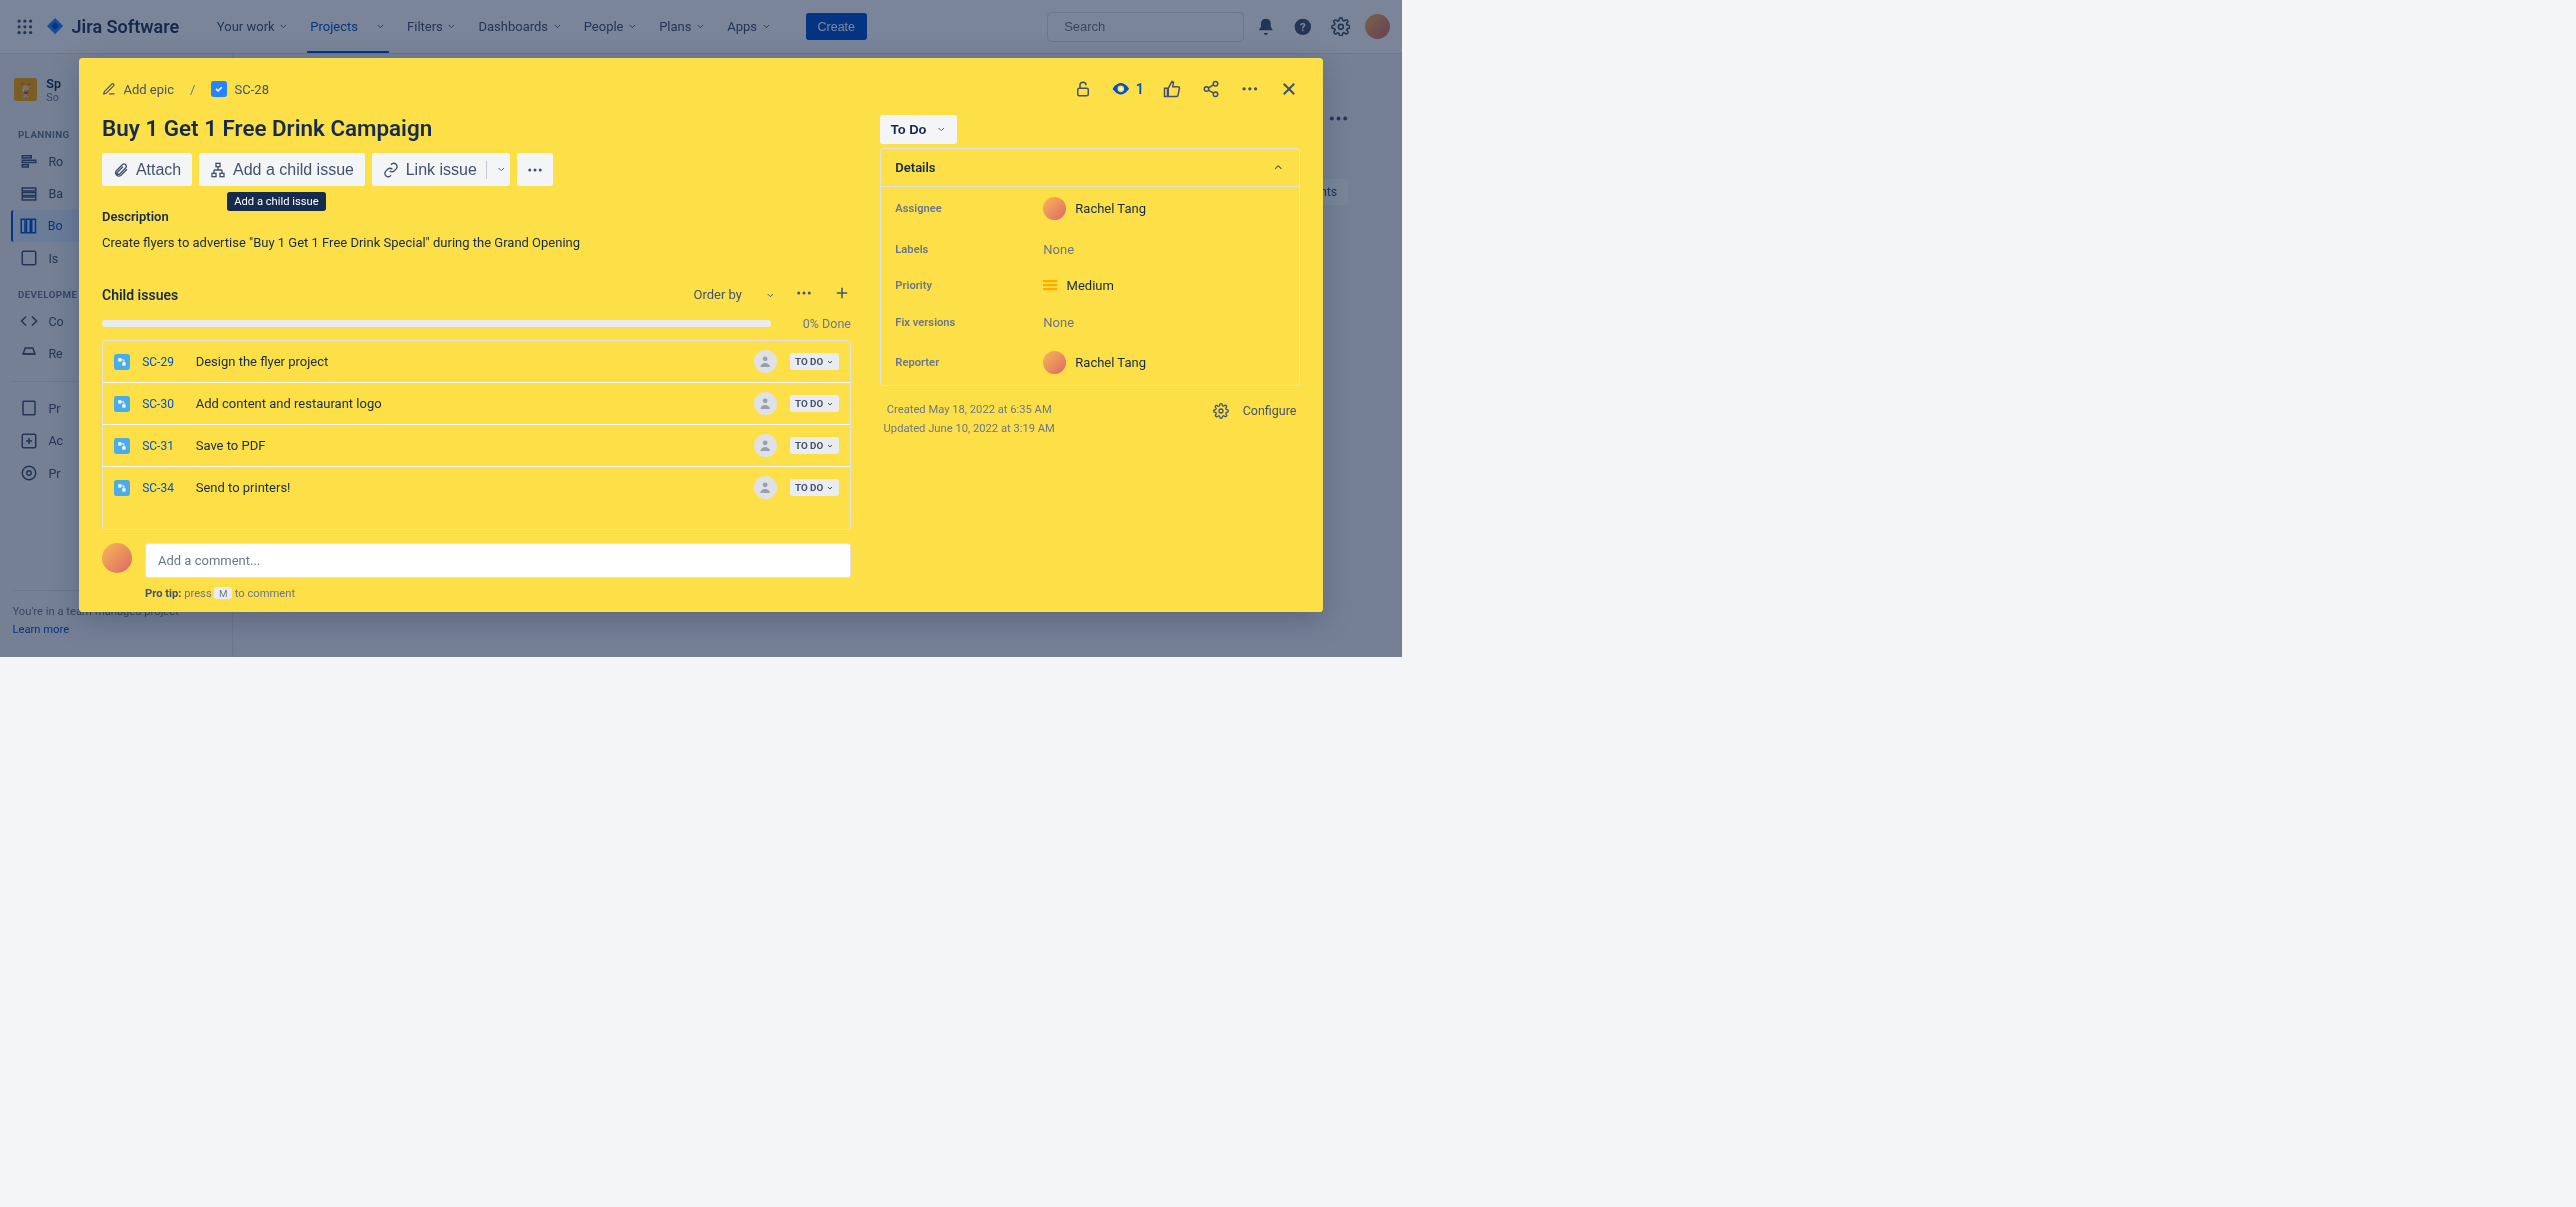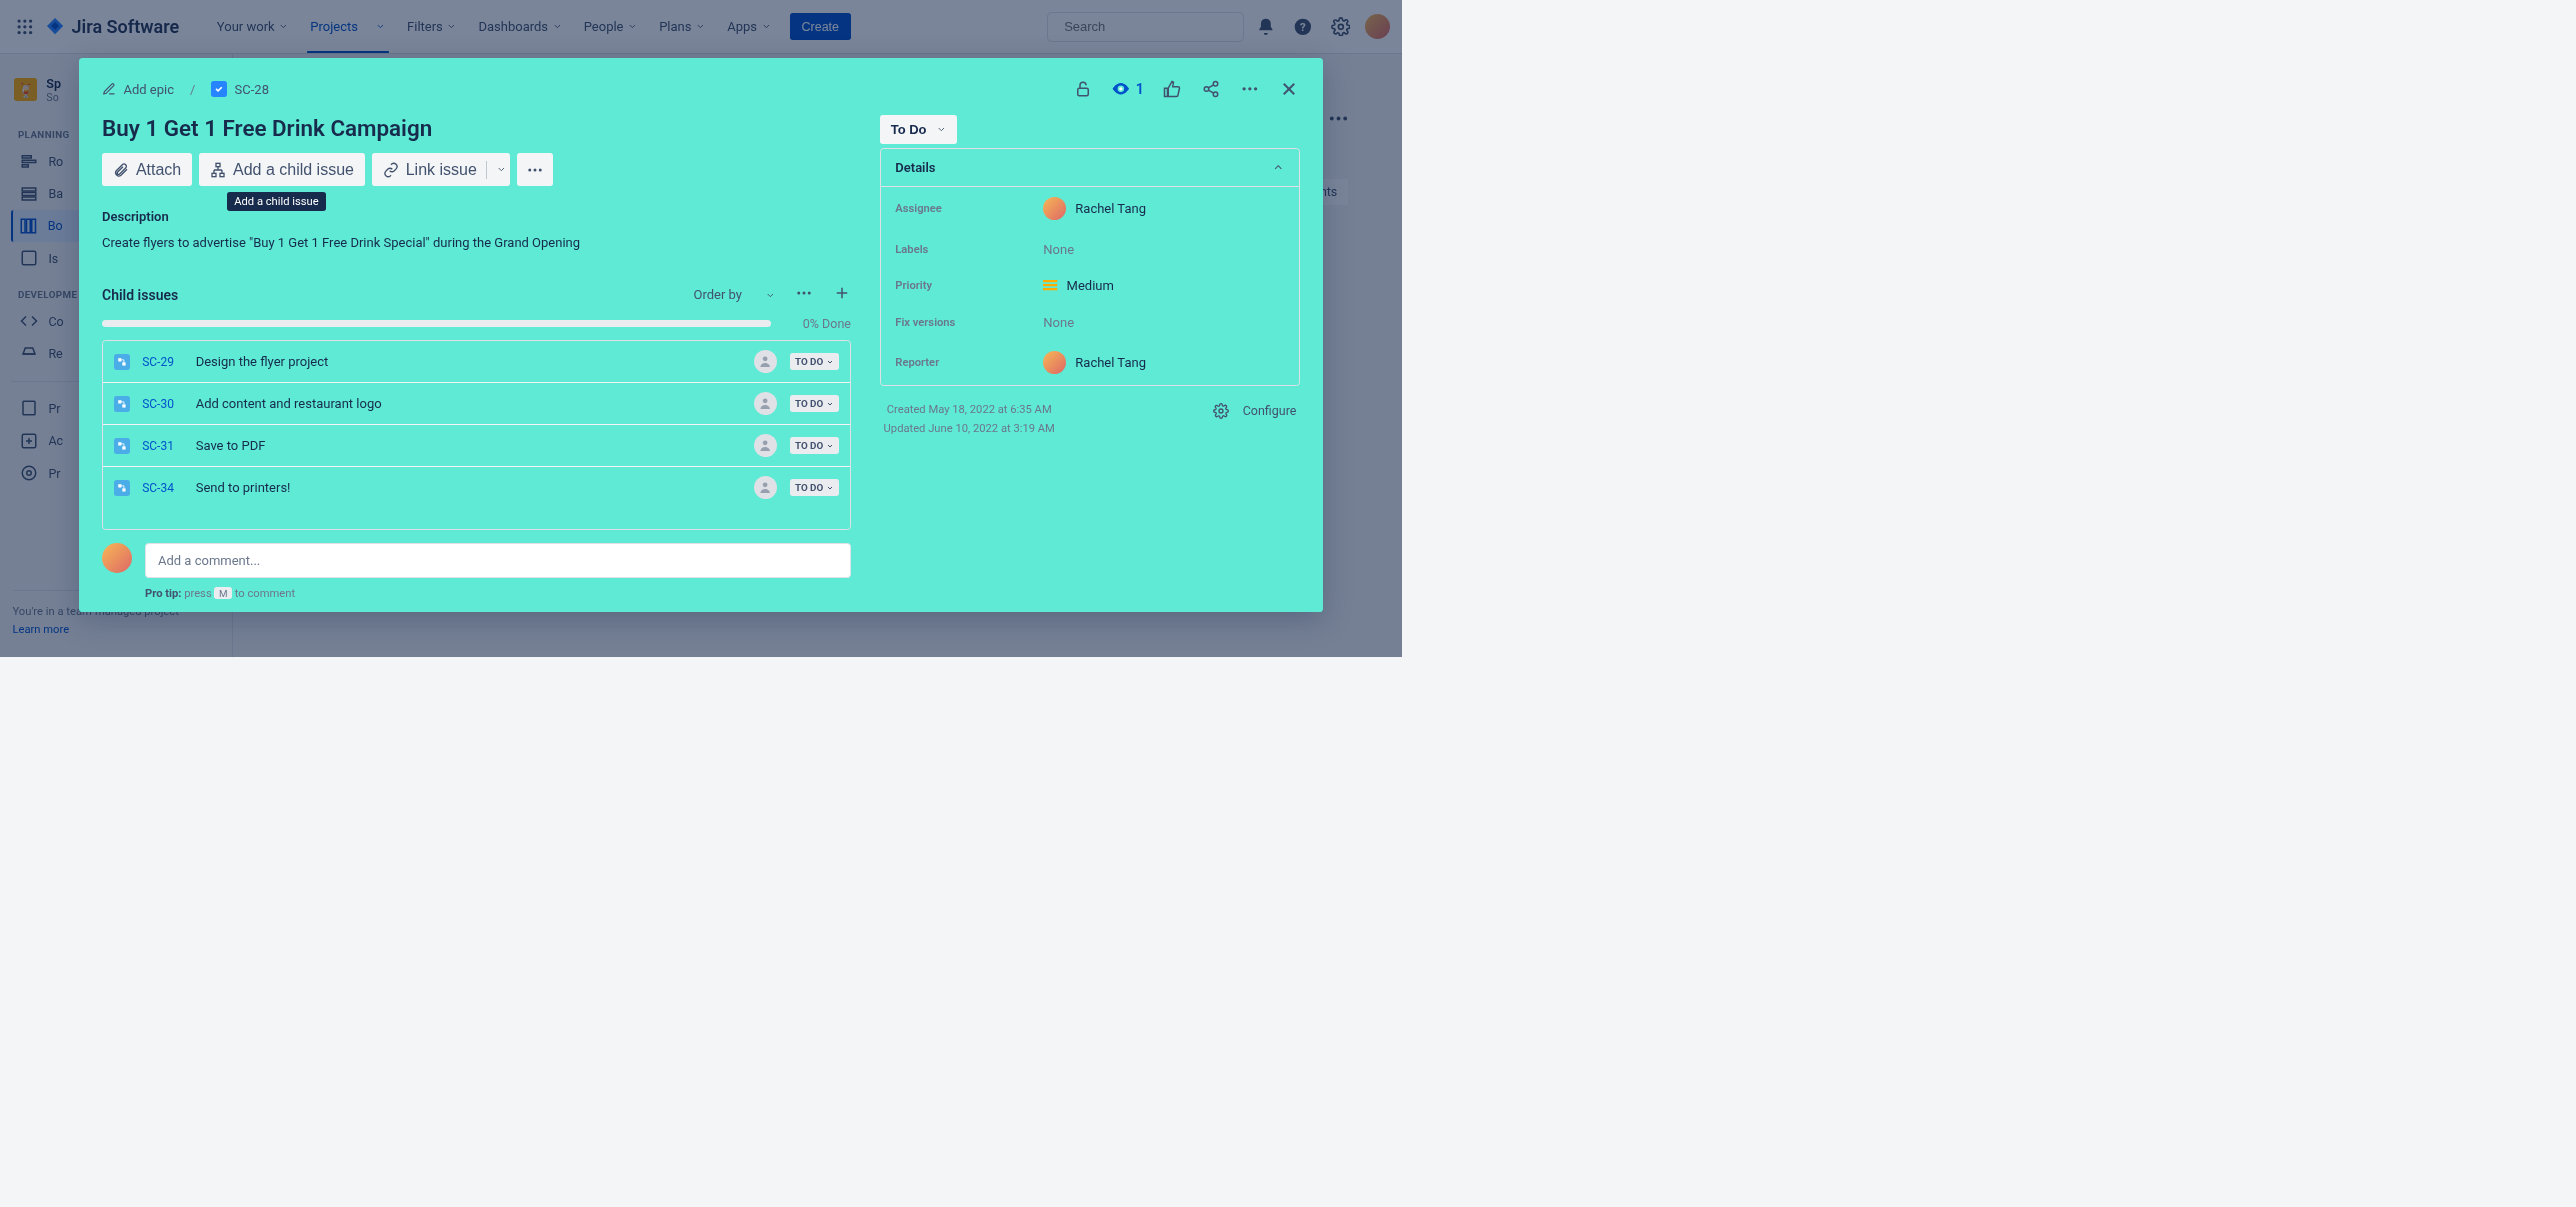--- a/index.html
+++ b/index.html
@@ -7,21 +7,21 @@
 
 
 .topnav { height: 54px; background: #fff; border-bottom: 0.9px solid #dfe1e6; display: flex; align-items: center; padding: 0 12.5px; position: relative; }
 .topnav::after { content:""; position:absolute; bottom:-0.9px; left:0; right:0; height:0.9px; background:#dfe1e6; }
 .app-switcher { width:25px; height:25px; display:flex; align-items:center; justify-content:center; cursor:pointer; margin-right:7.2px; }
 .logo { display:flex; align-items:center; gap:5.4px; color:#253858; font-weight:600; font-size:18px; margin-right:27px; }
 .logo svg { width:21.5px; height:21.5px; }
 .nav-item { padding: 0 10.7px; height:54px; display:flex; align-items:center; font-size:13px; color:#42526e; cursor:pointer; gap:3.6px; position:relative; }
 .nav-item.active { color:#0052cc;gap:17px; }
 .nav-item.active::after { content:""; position:absolute; bottom:0; left:7.2px; right:7.2px; height:2.7px; background:#0052cc; border-radius:0.9px; }
-.create-btn { background:#0052cc; color:#fff; border:none; border-radius:2.7px; padding:6.3px 11.6px; font-size:12.5px; font-weight:500; margin-left:8px; cursor:pointer; }
+.create-btn { background:#0052cc; color:#fff; border:none; border-radius:2.7px; padding:6.3px 11.6px; font-size:12.5px; font-weight:500; margin-left:24px; cursor:pointer; }
 .topnav-spacer { flex:1; }
 .search-box { display:flex; align-items:center; background:#fff; border:1.8px solid #dfe1e6; border-radius:4.5px; padding:3.6px 9px; width:197px; height:30px; color:#6b778c; gap:7.2px; }
 .search-box input { border:none; outline:none; font-size:13px; flex:1; }
 .topnav-icon { width:30px; height:30px; display:flex; align-items:center; justify-content:center; margin-left:7.2px; color:#42526e; cursor:pointer; }
 .avatar-sm { width:25px; height:25px; border-radius:50%; background:linear-gradient(135deg,#f7b955,#d66); margin-left:9px; }
 
 
 .sidebar { position:absolute; left:0; top:54px; width:233px; bottom:0; background:#f4f5f7; padding:18px 9px 9px 10.7px; font-size:12.5px; color:#42526e; border-right:0.9px solid #dfe1e6; }
 .proj-head { display:flex; align-items:center; gap:9px; padding:3.6px 3.6px 10.7px; }
 .proj-icon { width:23px; height:23px; background:#ffab00; border-radius:2.7px; display:flex; align-items:center; justify-content:center; color:#fff; font-size:14.3px; }
@@ -29,21 +29,21 @@
 .side-item { display:flex; align-items:center; gap:10.7px; padding:7.2px 9px; border-radius:2.7px; cursor:pointer; }
 .side-item.selected { background:#deebff; color:#0052cc; border-left:2.7px solid #0052cc; padding-left:6.3px; }
 .side-item svg{width:18px;height:18px;}
 .side-footer { position:absolute; bottom:18px; left:12.5px; right:12.5px; font-size:11.2px; color:#6b778c; line-height:1.6; border-top:0.9px solid #dfe1e6; padding-top:12.5px;}
 .side-footer a{color:#0052cc; text-decoration:none;}
 
 
 .dim { position:absolute; inset:0; background:rgba(9,30,66,0.54); top:0; }
 
 
-.modal { position:absolute; left:79px; right:79px; top:58px; bottom:45px; background:#5eead4; border-radius:3.6px; box-shadow:0 7.2px 29px rgba(9,30,66,0.25); display:flex; flex-direction:column; padding:19.7px 23px 12.5px; overflow:hidden; }
+.modal { position:absolute; left:79px; right:79px; top:58px; bottom:45px; background:#fde047; border-radius:3.6px; box-shadow:0 7.2px 29px rgba(9,30,66,0.25); display:flex; flex-direction:column; padding:19.7px 23px 12.5px; overflow:hidden; }
 .modal-top { display:flex; align-items:center; justify-content:space-between; }
 .breadcrumb { display:flex; align-items:center; gap:16px; font-size:13px; color:#42526e; }
 .breadcrumb-seg { display:flex; align-items:center; gap:7.2px; cursor:pointer; }
 .task-icon { width:16px; height:16px; background:#2684ff; border-radius:2.7px; display:inline-flex; align-items:center; justify-content:center; }
 .subtask-icon { width:16px; height:16px; background:#4bade8; border-radius:2.7px; display:inline-flex; align-items:center; justify-content:center; }
 .modal-actions { display:flex; align-items:center; gap:16px; color:#42526e; }
 .modal-actions .ic { width:23px; height:23px; display:flex; align-items:center; justify-content:center; cursor:pointer; }
 .watch { display:flex; align-items:center; gap:5.4px; color:#0052cc; font-weight:600; }
 
 .modal-body { display:flex; gap:29px; flex:1; overflow:hidden; }

